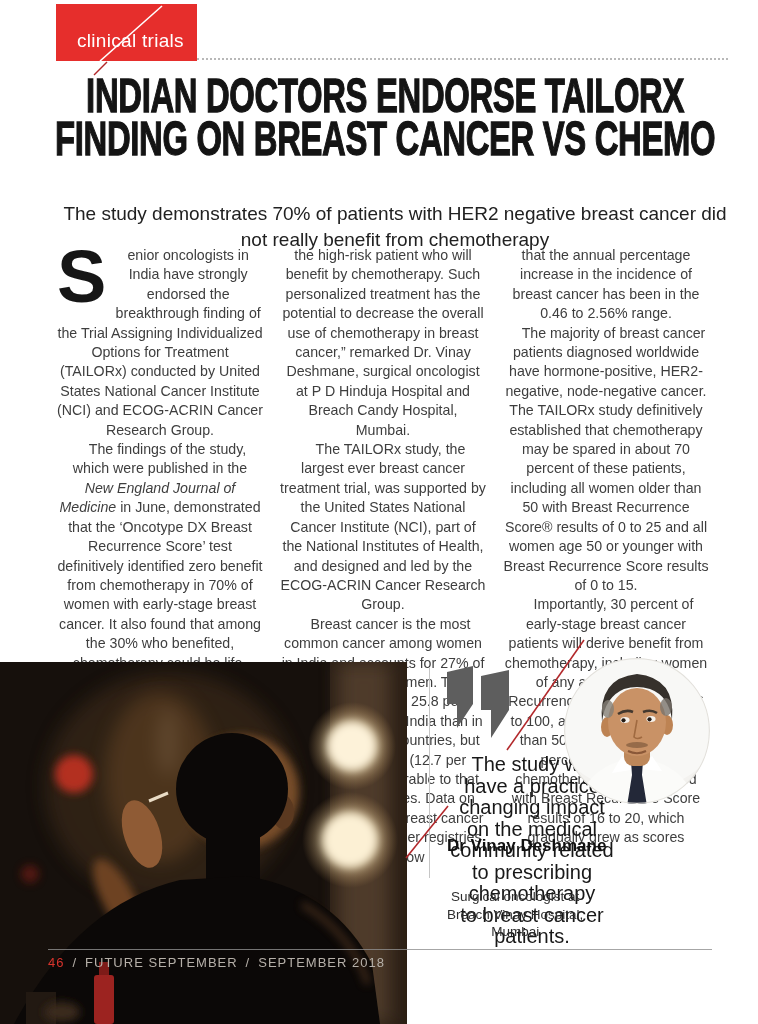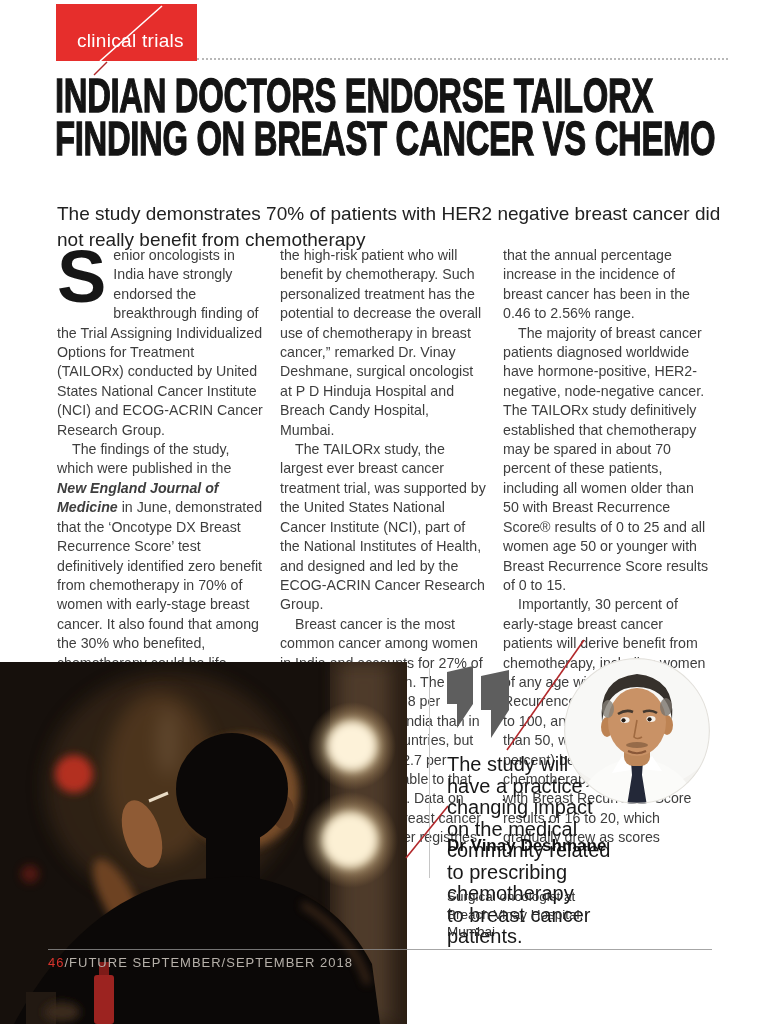--- a/index.html
+++ b/index.html
@@ -1,17 +1,17 @@
 <!DOCTYPE html>
 <html><head>
 <meta charset="utf-8">
 <style>
   html,body{margin:0;padding:0;background:#ffffff;}
   .page{position:relative;width:758px;height:1024px;background:#fff;overflow:hidden;
-        font-family:"Liberation Sans",sans-serif;-webkit-font-smoothing:antialiased;}
+        font-family:"Liberation Sans",sans-serif;text-align:center;-webkit-font-smoothing:antialiased;}
 
   
   .tag-box{position:absolute;left:56px;top:4px;width:141px;height:57px;background:#e62e2c;}
   .tag-label{position:absolute;left:21px;bottom:9px;font-size:19px;color:#ffffff;
              font-weight:400;letter-spacing:.3px;}
   .tag-slash{position:absolute;left:0;top:0;width:141px;height:57px;}
   .tag-tail{position:absolute;left:56px;top:61px;width:141px;height:20px;}
   .dotted-rule{position:absolute;left:197px;top:58px;width:531px;border-top:2px dotted #b8b8b8;}
 
   
@@ -24,38 +24,38 @@
   .standfirst{position:absolute;left:57px;top:179px;width:676px;font-size:19px;
               line-height:26px;color:#212121;margin-top:22px;}
 
   
   .cols{position:absolute;left:57px;top:246px;width:652px;display:flex;column-gap:17px;}
   .col{width:206px;font-size:14.2px;line-height:19.4px;color:#3e3e3e;}
   .col p{margin:0;}
   .p-indent{text-indent:15px;}
   .dropcap{float:left;font-size:74px;line-height:56px;font-weight:700;color:#161616;
            margin:3px 7px 0 0;}
-  .journal{font-weight:700;font-style:italic;}
+  .journal{font-weight:400;font-style:italic;}
 
   
   .photo{position:absolute;left:0;top:662px;width:407px;height:362px;}
   .vline{position:absolute;left:429px;top:668px;width:1px;height:210px;background:#c6c6c6;}
   .quote-icon{position:absolute;left:447px;top:666px;}
   .red-diag{position:absolute;left:400px;top:634px;pointer-events:none;}
   .quote-text{position:absolute;left:447px;top:754px;width:170px;font-size:20px;
               line-height:21.5px;color:#181818;white-space:pre-line;}
   .quote-author-name{position:absolute;left:447px;top:836px;font-size:17px;font-weight:700;color:#111;}
   .quote-author-title{position:absolute;left:447px;top:888px;font-size:13.5px;line-height:17.5px;
               color:#2e2e2e;white-space:pre-line;}
   .portrait{position:absolute;left:562px;top:656px;width:150px;height:150px;}
 
   
   .footer-rule{position:absolute;left:48px;top:949px;width:664px;height:1px;background:#909090;opacity:.8;}
   .footer{position:absolute;left:48px;top:955px;font-size:13px;letter-spacing:1px;
-          color:#b6b0a9;display:flex;gap:0;align-items:baseline;}
+          color:#b6b0a9;display:flex;gap:8px;align-items:baseline;}
   .footer .pagenum{color:#d8332c;}
 </style>
 </head>
 <body>
 
 <div class="page">
 
   <div class="tag-box">
     <svg class="tag-slash" viewBox="0 0 141 57" width="141" height="57">
       <line x1="44" y1="57" x2="106" y2="2" stroke="#ffffff" stroke-width="1.6"></line>

